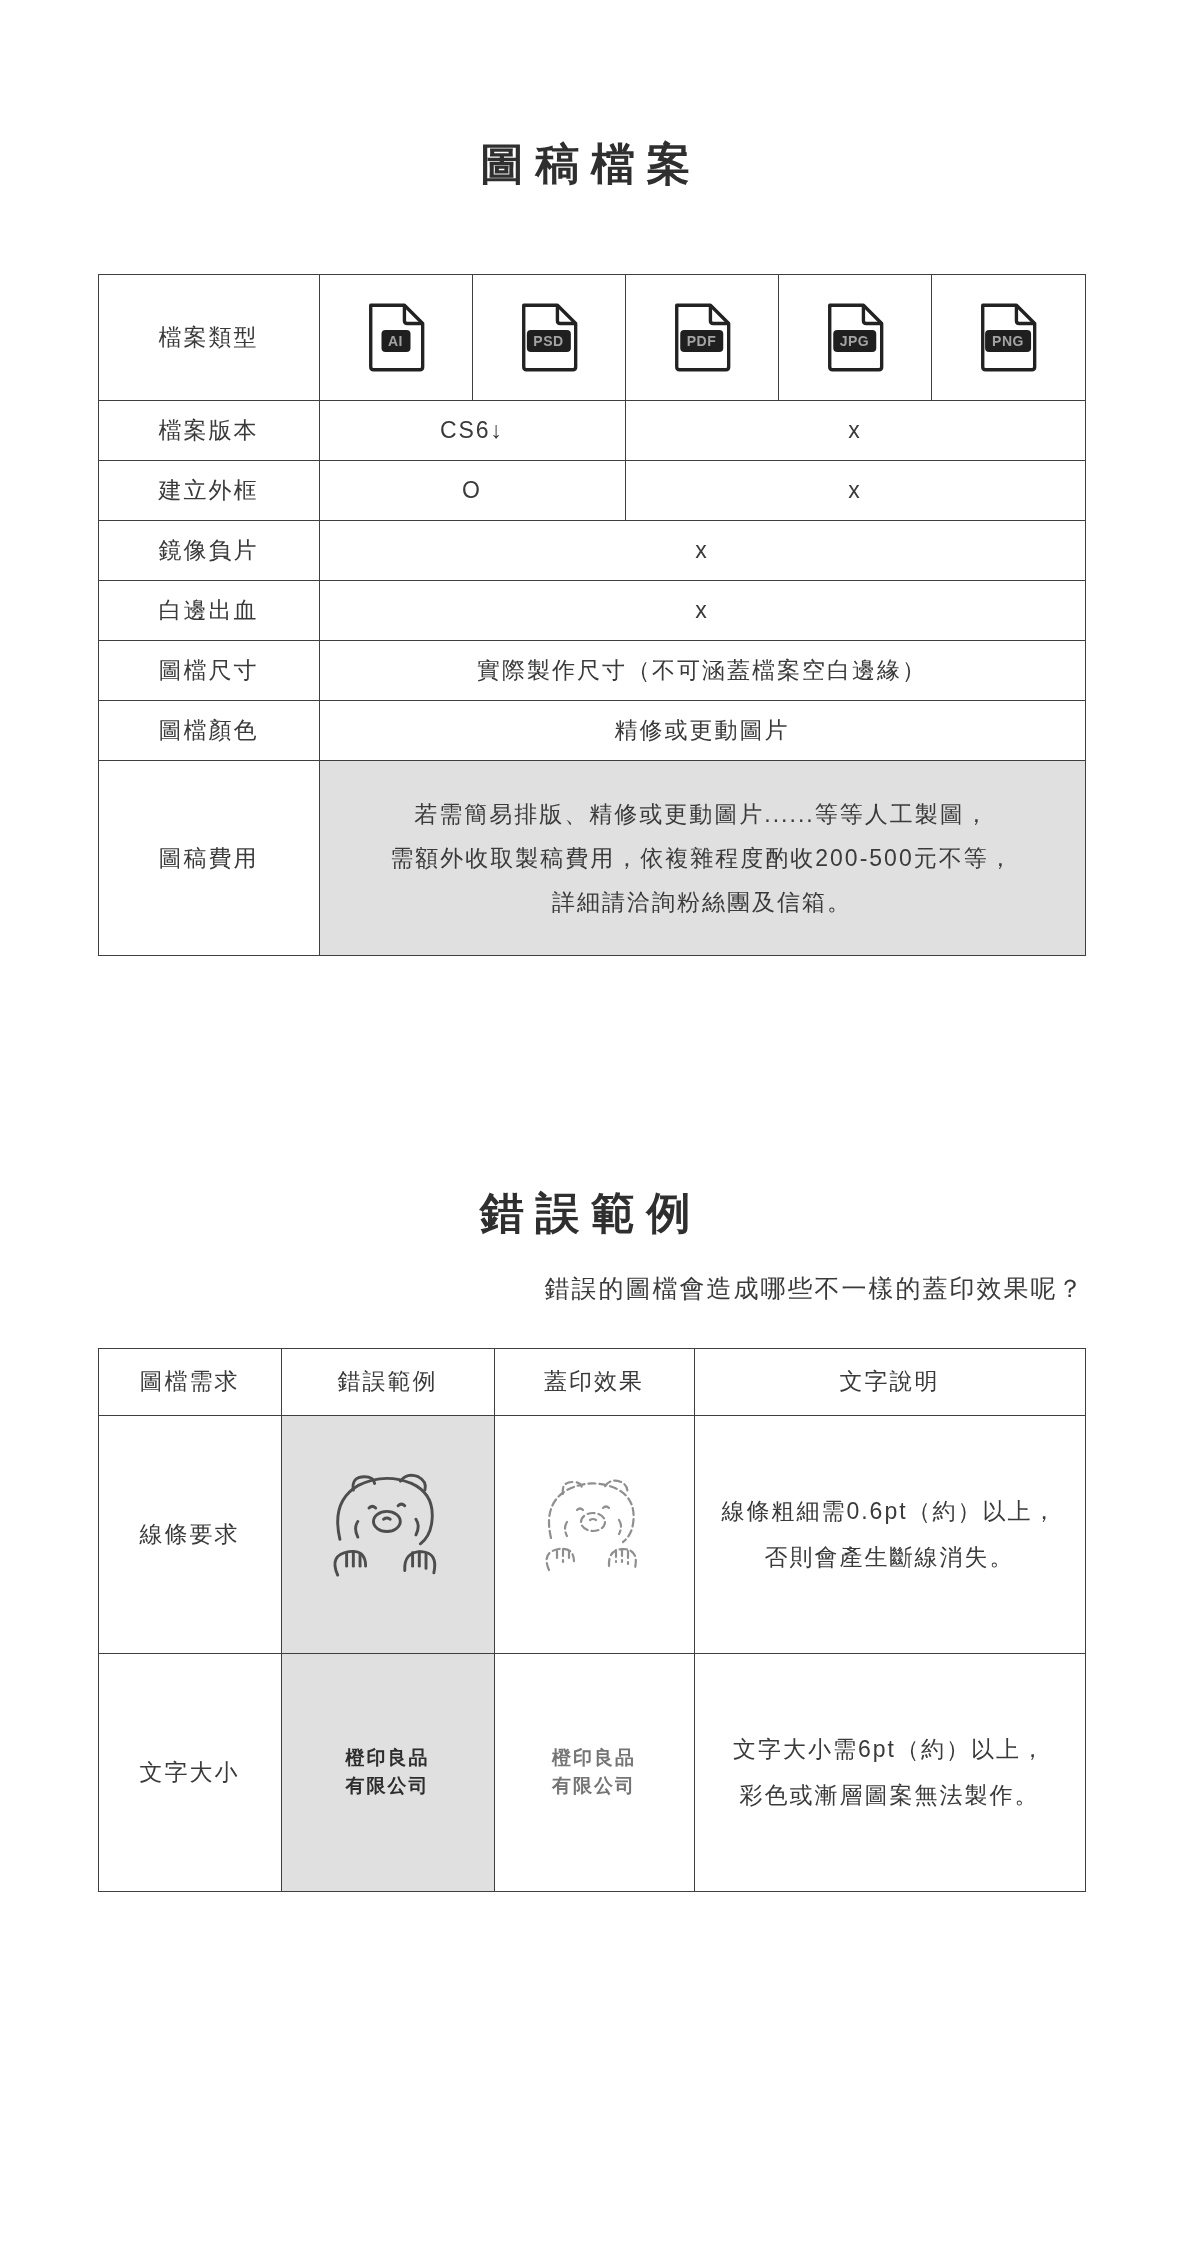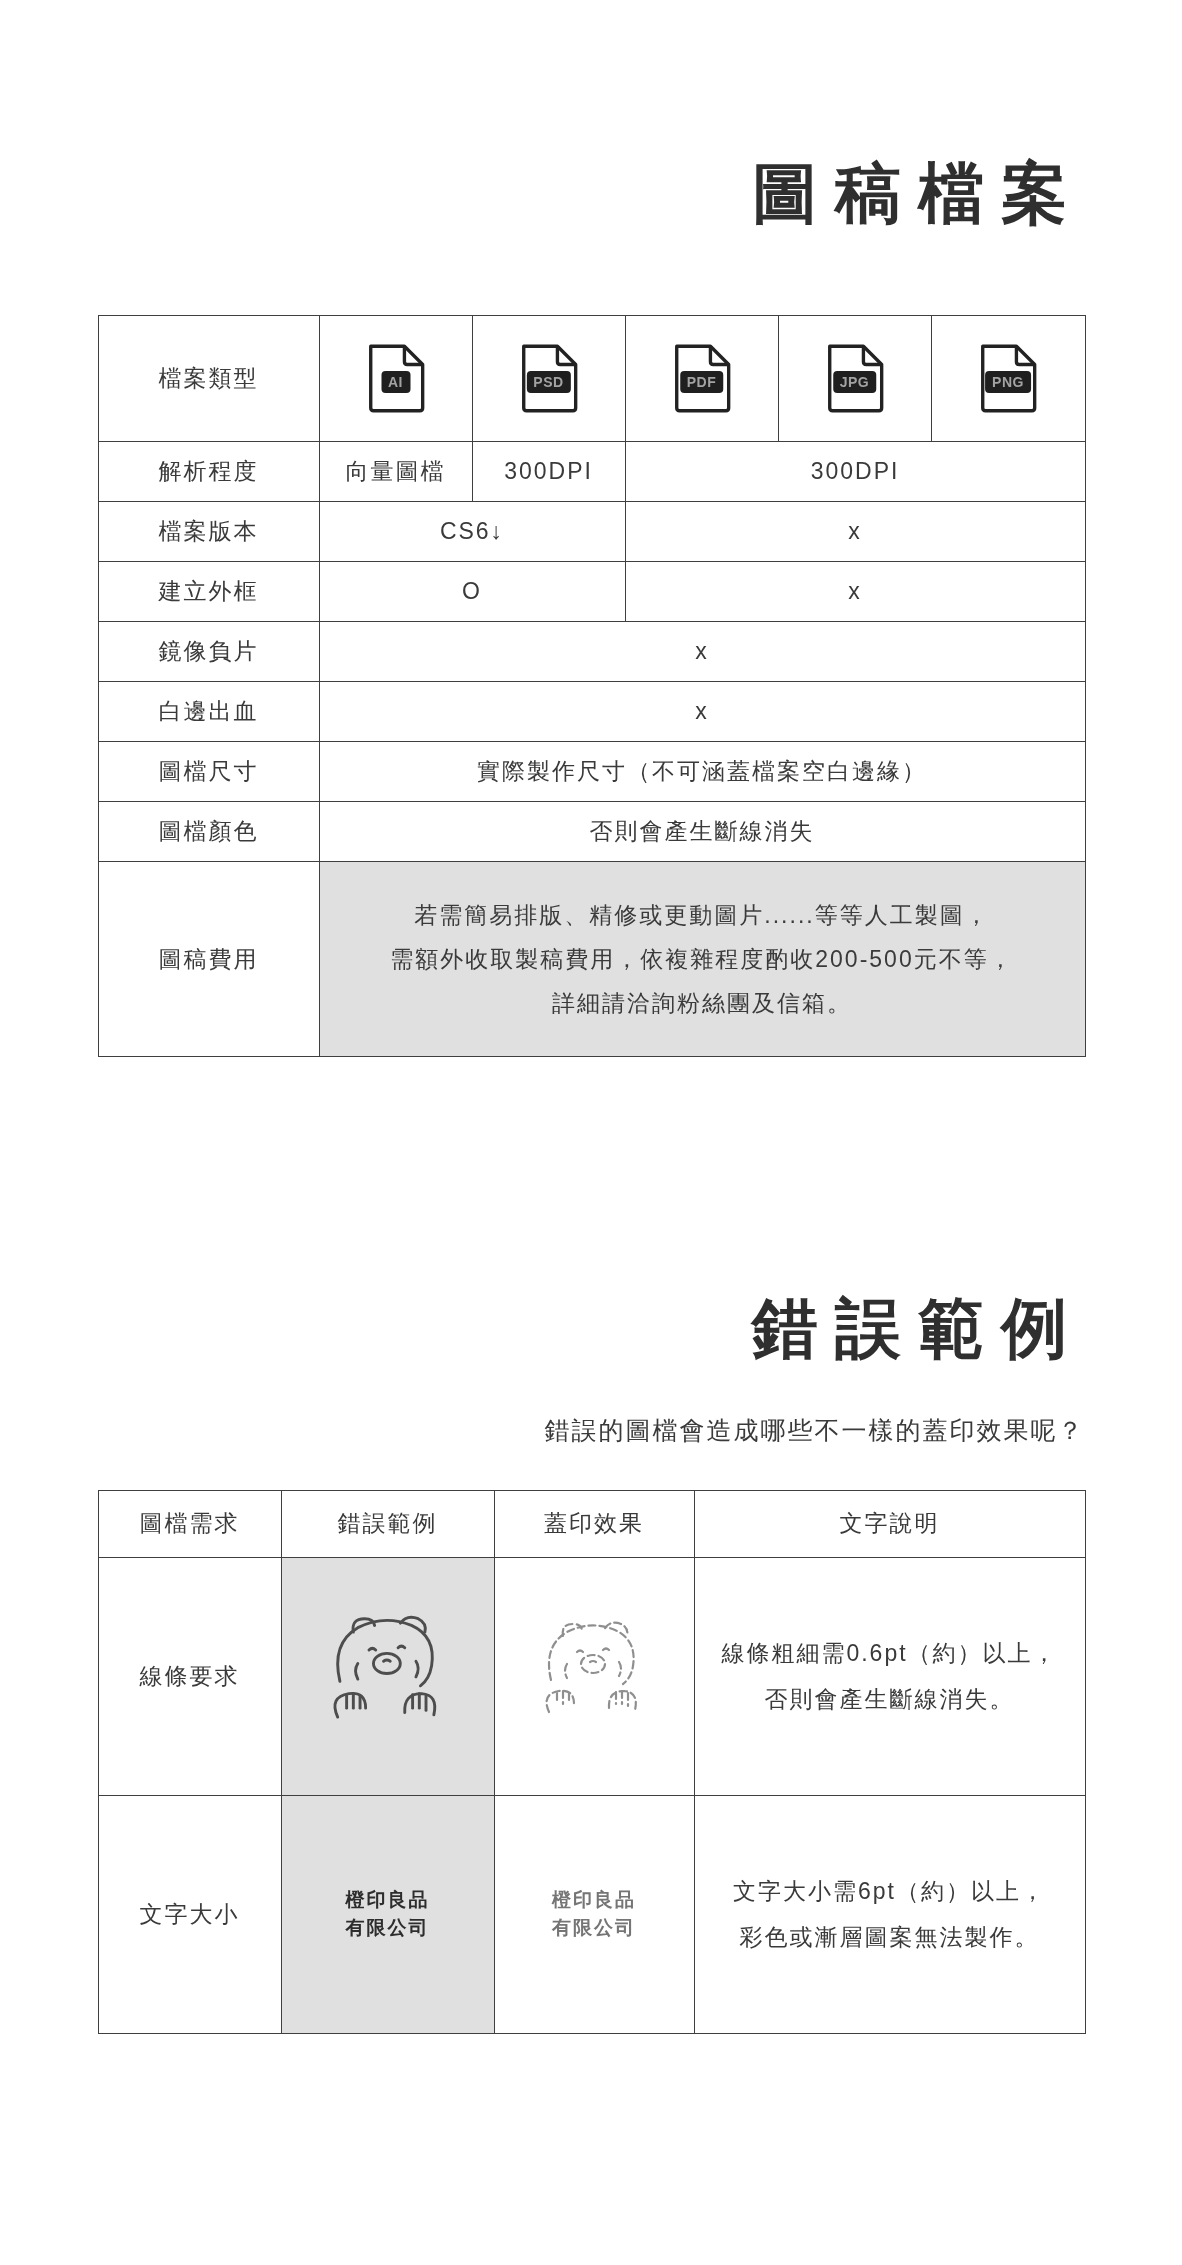--- a/index.html
+++ b/index.html
@@ -5,22 +5,22 @@
   html, body { margin: 0; padding: 0; }
   body {
     width: 1182px; height: 2265px;
     background: #ffffff;
     font-family: "Liberation Sans", sans-serif;
     color: #3a3a3a;
   }
   .content { width: 987px; margin: 0 auto; position: relative; }
 
   .main-title {
-    font-size: 66px; font-weight: bold; letter-spacing: 0.26em;
-    color: #2f2f2f; text-align: right; line-height: 1.2; font-family: Liberation Serif, serif;
+    font-size: 44px; font-weight: bold; letter-spacing: 0.26em;
+    color: #2f2f2f; text-align: center; line-height: 1.2; font-family: Liberation Serif, serif;
   }
   .title1 { padding-top: 110px; }
   .title2 { margin-top: 232px; }
   .subtitle {
     margin-top: 16px; text-align: right;
     font-size: 25px; letter-spacing: 2px; color: #3a3a3a; line-height: 1.4;
   }
 
   table { border-collapse: collapse; table-layout: fixed; width: 987px; }
   td, th {
@@ -176,26 +176,20 @@
       <td>
         <div class="file-icon">
           <svg class="doc-svg" viewBox="0 0 44 52">
                 <use href="#doc"></use>
               </svg>
           <span class="badge">PNG</span>
         </div>
       </td>
     </tr>
     <tr>
-      <td>解析程度</td>
-      <td>向量圖檔</td>
-      <td>300DPI</td>
-      <td colspan="3">300DPI</td>
-    </tr>
-    <tr>
       <td>檔案版本</td>
       <td colspan="2">CS6↓</td>
       <td colspan="3">x</td>
     </tr>
     <tr>
       <td>建立外框</td>
       <td colspan="2">O</td>
       <td colspan="3">x</td>
     </tr>
     <tr>
@@ -205,21 +199,21 @@
     <tr>
       <td>白邊出血</td>
       <td colspan="5">x</td>
     </tr>
     <tr>
       <td>圖檔尺寸</td>
       <td colspan="5">實際製作尺寸（不可涵蓋檔案空白邊緣）</td>
     </tr>
     <tr>
       <td>圖檔顏色</td>
-      <td colspan="5">否則會產生斷線消失</td>
+      <td colspan="5">精修或更動圖片</td>
     </tr>
     <tr class="r-fee">
       <td>圖稿費用</td>
       <td colspan="5" class="gray fee-cell">
         <div>若需簡易排版、精修或更動圖片......等等人工製圖，</div>
         <div>需額外收取製稿費用，依複雜程度酌收200-500元不等，</div>
         <div>詳細請洽詢粉絲團及信箱。</div>
       </td>
     </tr>
   </tbody>

